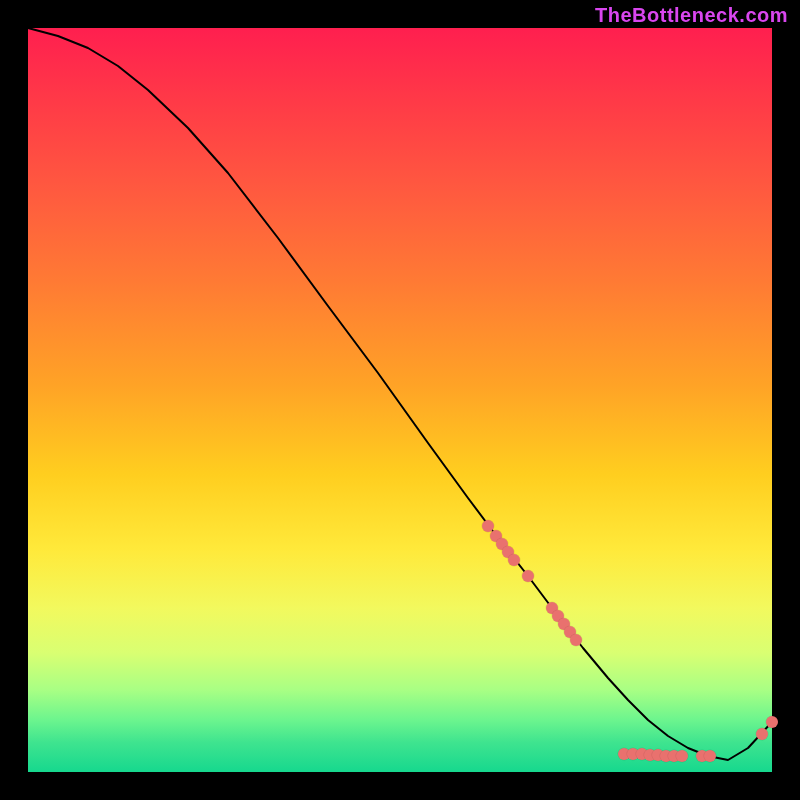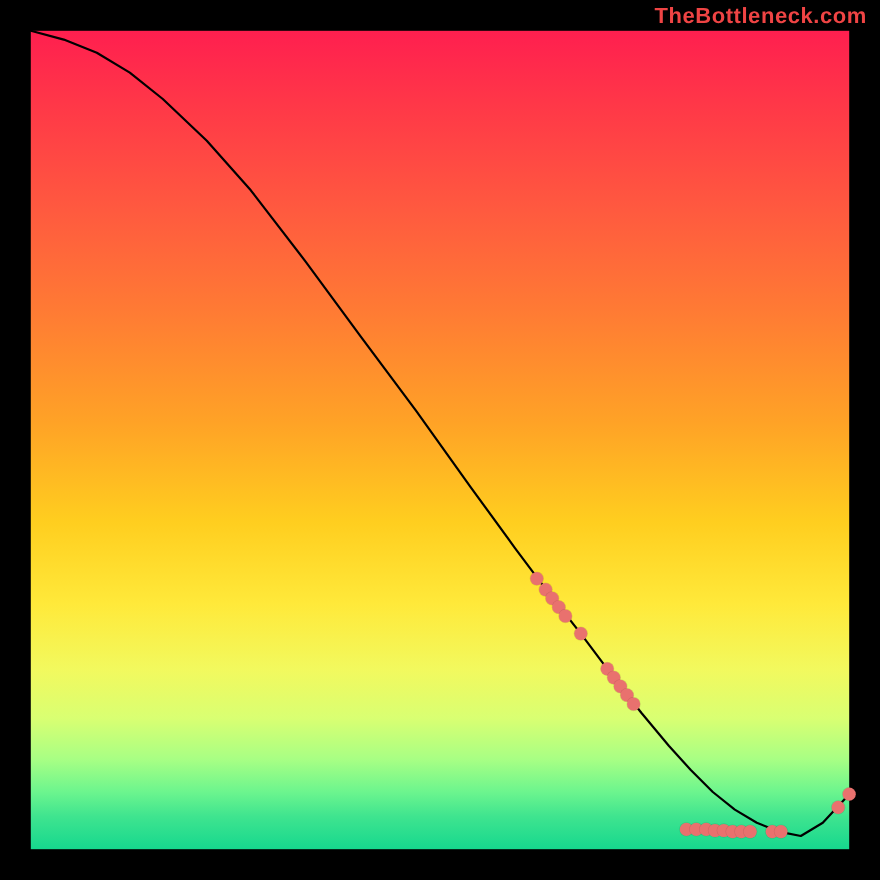--- a/index.html
+++ b/index.html
@@ -39,21 +39,21 @@
       #16d88e 100%);
     overflow: visible;
   }
   .watermark {
     position: absolute;
     right: 12px;
     top: 4px;
     font-family: Arial, Helvetica, sans-serif;
     font-size: 20px;
     font-weight: 700;
-    color: #ef4444;
+    color: #d946ef;
     letter-spacing: 0.5px;
   }
   svg.curve {
     position: absolute;
     left: 0;
     top: 0;
     width: 744px;
     height: 744px;
     overflow: visible;
   }

